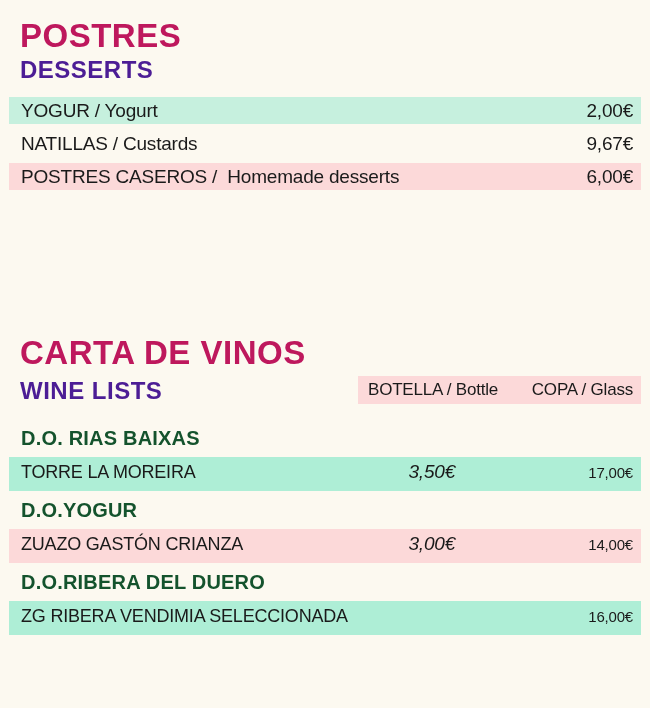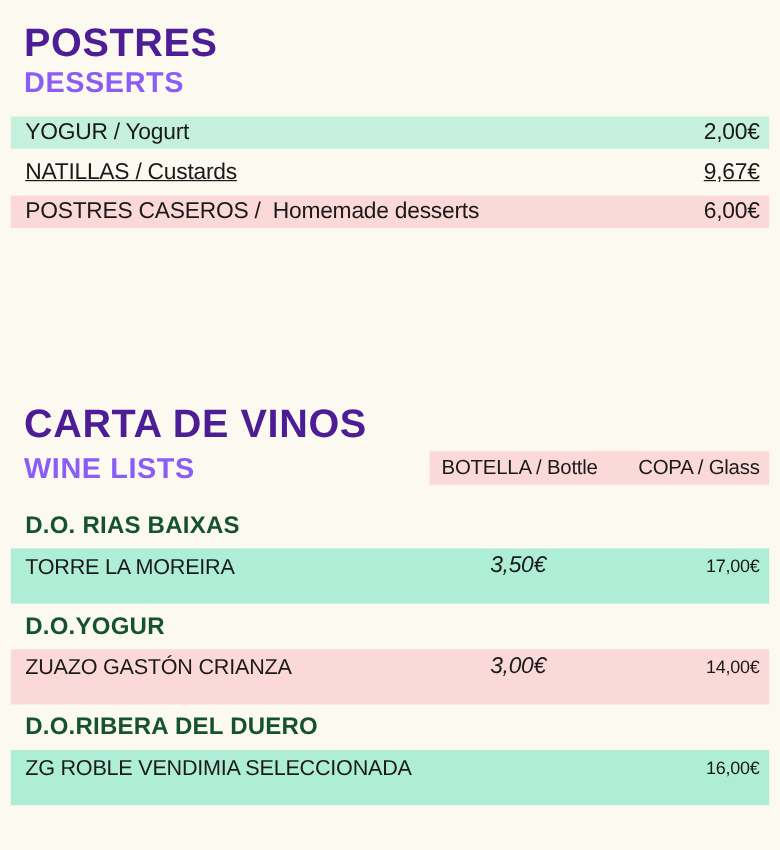--- a/index.html
+++ b/index.html
@@ -17,43 +17,43 @@
     overflow: hidden;
     box-sizing: border-box;
     padding: 18px 9px 0 9px;
   }
   .section-title {
     margin: 0 0 0 11px;
     font-size: 33px;
     line-height: 35px;
     font-weight: bold;
     letter-spacing: 0.5px;
-    color: #4c1d95;
+    color: #be185d;
   }
   .section-subtitle {
     margin: 5px 0 0 11px;
     font-size: 24px;
     line-height: 24px;
     font-weight: bold;
     letter-spacing: 0.5px;
-    color: #8b5cf6;
+    color: #4c1d95;
   }
   .dessert-rows { margin-top: 15px; }
   .row {
     display: flex;
     align-items: center;
     height: 27px;
     padding: 0 8px 0 12px;
     margin-bottom: 6px;
     font-size: 19px;
     letter-spacing: -0.2px;
   }
   .row.mint  { background: var(--mint, #c6f0de); }
   .row.pink  { background: var(--pink, #fcd9d9); }
-  .row.plain { background: transparent; text-decoration: underline; }
+  .row.plain { background: transparent; }
   .row .item-name { flex: 1 1 auto; white-space: pre; }
   .row .item-price { flex: 0 0 auto; text-align: right; }
 
   .wine-section { margin-top: 145px; }
   .wine-header-line {
     display: flex;
     align-items: center;
     margin-top: 6px;
   }
   .wine-header-line .section-subtitle { margin-top: 2px; }
@@ -76,21 +76,21 @@
     line-height: 20px;
     font-weight: bold;
     letter-spacing: 0.2px;
     color: #14532d;
   }
   .region-heading.first { margin-top: 24px; }
   .wine-row {
     display: flex;
     align-items: center;
     height: 30px;
-    padding: 0 8px 16px 12px;
+    padding: 0 8px 4px 12px;
     margin-bottom: 8px;
     letter-spacing: -0.2px;
   }
   .wine-row.mint { background: var(--mint_strong, #aeeed6); }
   .wine-row.pink { background: var(--pink, #fcd9d9); }
   .wine-row .wine-name { flex: 1 1 auto; font-size: 18px; }
   .wine-row .glass-price  { flex: 0 0 75px;  text-align: right; font-size: 19px; font-style: italic; }
   .wine-row .bottle-price { flex: 0 0 178px; text-align: right; font-size: 15px; }
 </style>
 </head>
@@ -138,19 +138,19 @@
 
     <h3 class="region-heading">D.O.YOGUR</h3>
     <div class="wine-row pink">
       <span class="wine-name">ZUAZO GASTÓN CRIANZA</span>
       <span class="glass-price">3,00€</span>
       <span class="bottle-price">14,00€</span>
     </div>
 
     <h3 class="region-heading">D.O.RIBERA DEL DUERO</h3>
     <div class="wine-row mint">
-      <span class="wine-name">ZG ROBLE VENDIMIA SELECCIONADA</span>
+      <span class="wine-name">ZG RIBERA VENDIMIA SELECCIONADA</span>
       <span class="glass-price"></span>
       <span class="bottle-price">16,00€</span>
     </div>
   </section>
 
 </div>
 
 </body></html>

